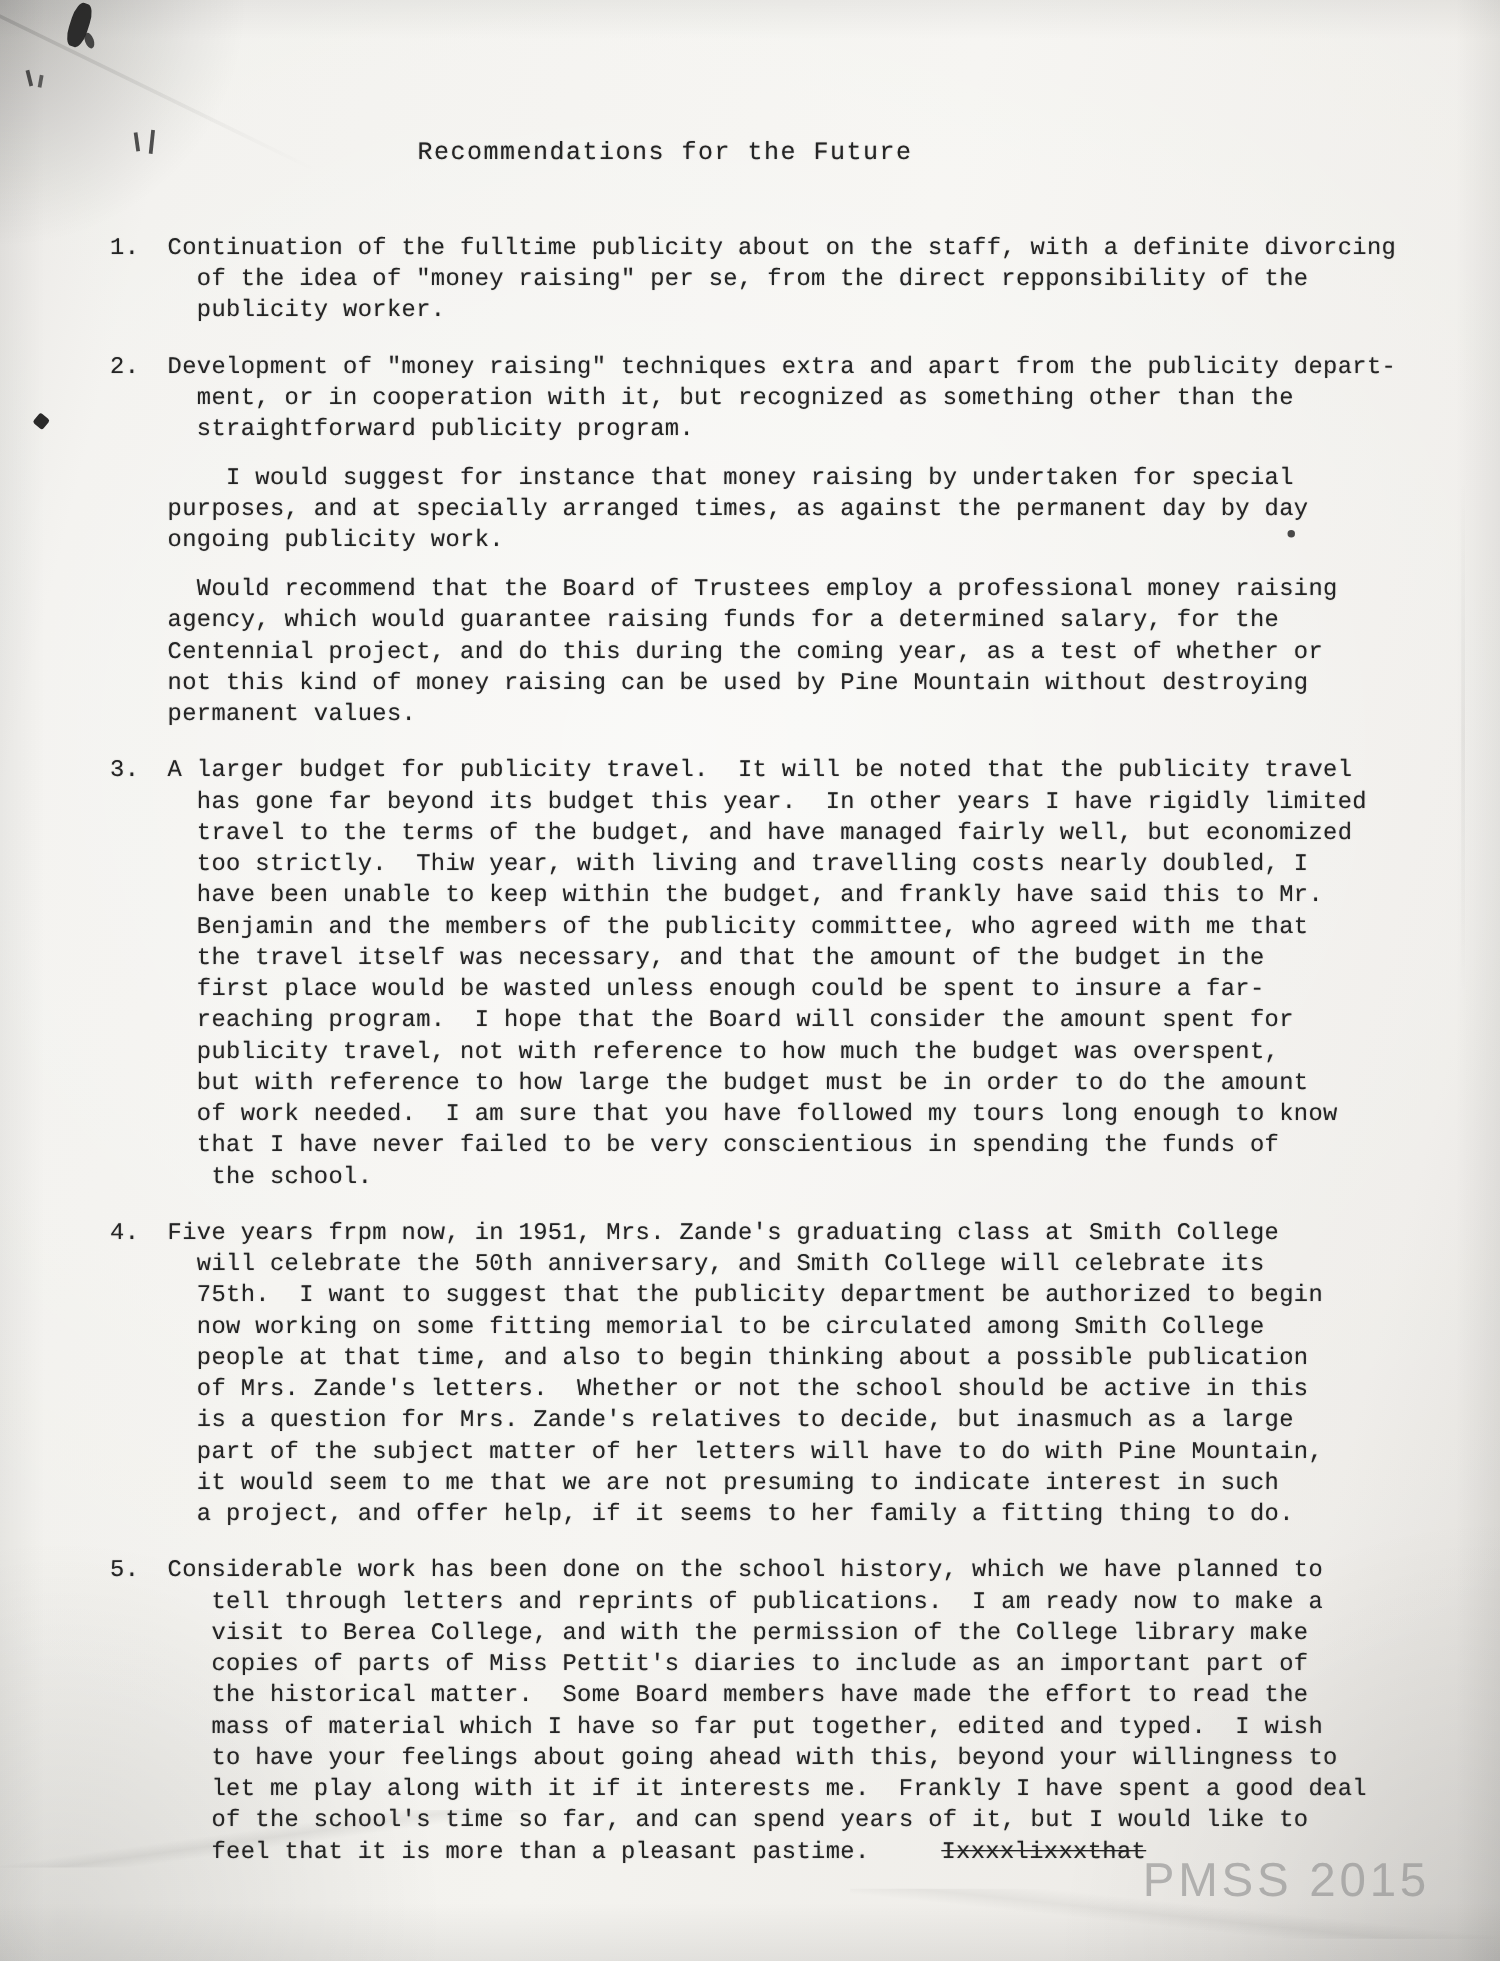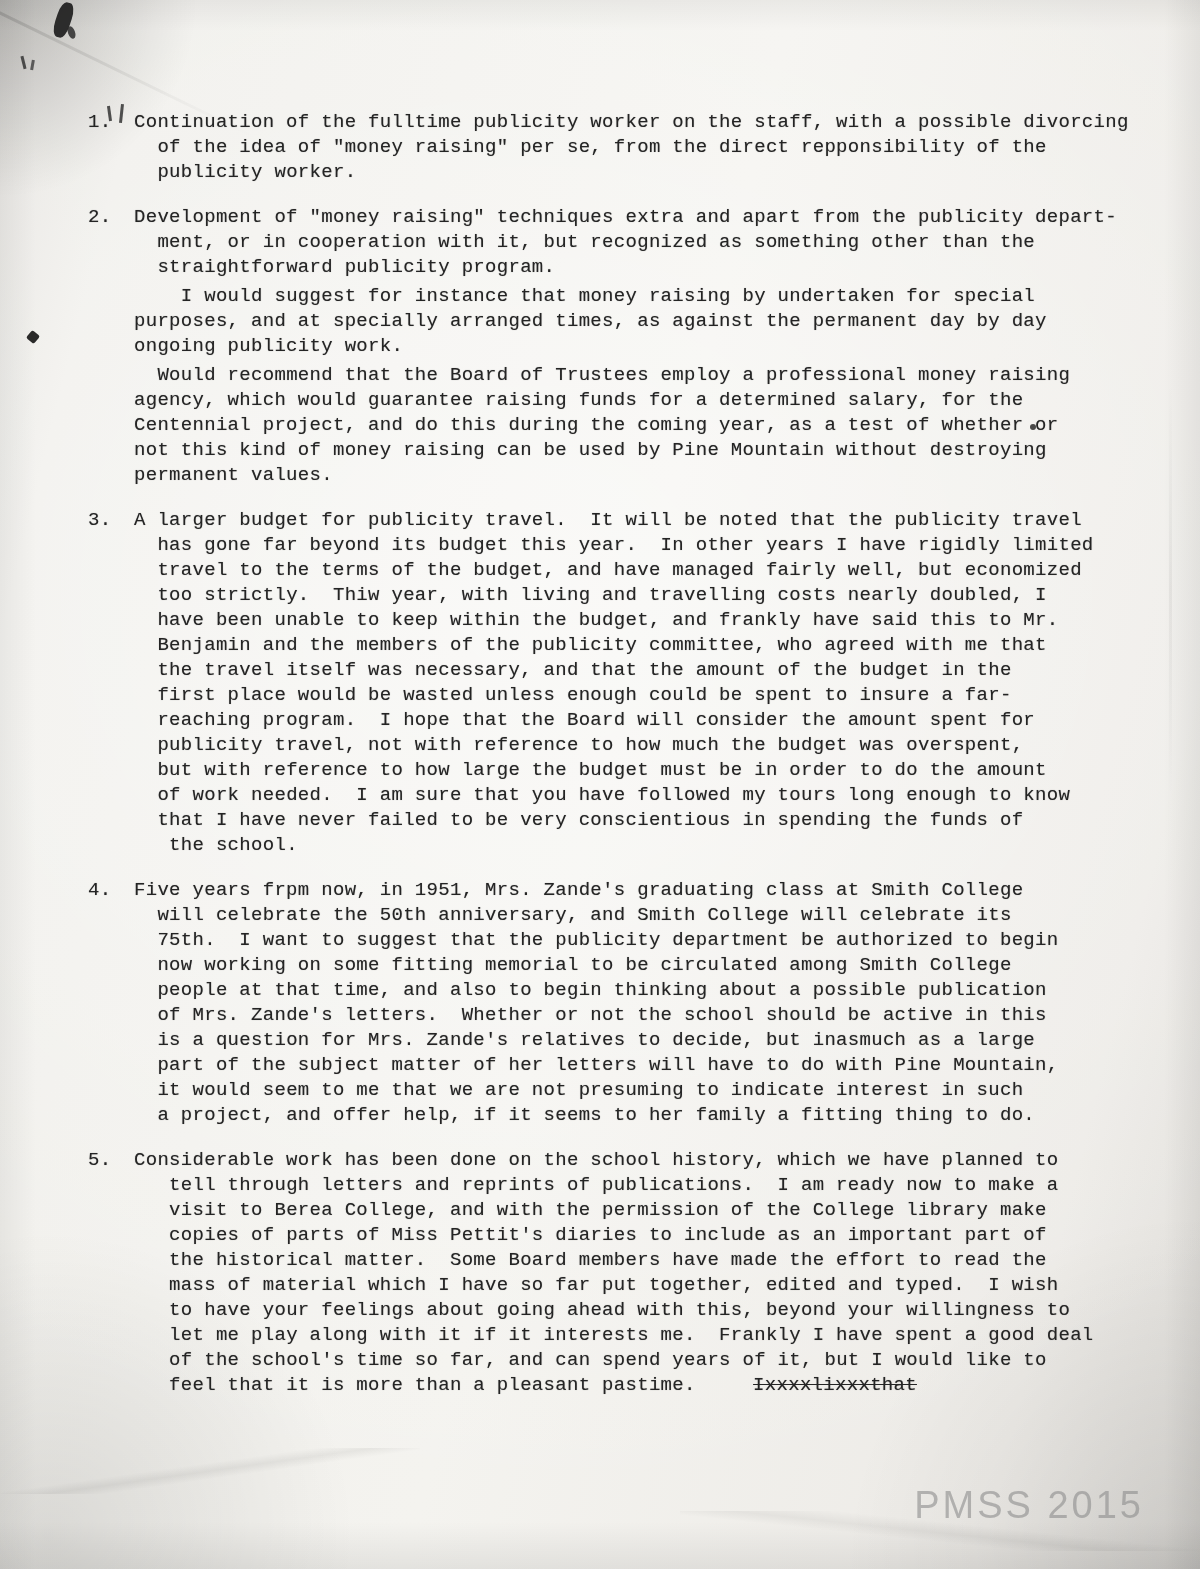--- a/index.html
+++ b/index.html
@@ -45,21 +45,21 @@
     flex:0 0 46px;
     font-size:19px; line-height:25px; letter-spacing:0.3px;
     text-shadow:0 0 1px rgba(30,30,30,0.4);
   }
   .paras { flex:1; }
   .para {
     font-size:19px; line-height:25px; letter-spacing:0.3px;
     white-space:pre-wrap;
     text-shadow:0 0 1px rgba(30,30,30,0.4);
   }
-  .para + .para { margin-top:4px; }
+  .para + .para { margin-top:14px; }
 
   .u { }
   .strike { text-decoration:line-through; font-weight:normal;margin-left:34px; }
 
   .watermark {
     position:absolute; right:56px; bottom:42px;
     font-family:"Liberation Sans",sans-serif;
     font-size:38px; font-weight:400;
     letter-spacing:3px;
     color:#8d8d8d; opacity:0.6;
@@ -100,25 +100,26 @@
   <div class="artifact a-corner"></div>
   <div class="artifact a-corner2"></div>
   <div class="artifact a-tick1"></div>
   <div class="artifact a-tick2"></div>
   <div class="artifact a-pen1"></div>
   <div class="artifact a-pen2"></div>
   <div class="artifact a-dot1"></div>
   <div class="artifact a-dot2"></div>
 
   <div class="content">
+    <div class="title">Recommendations for the Future</div>
     <div class="items">
         <div class="item">
           <div class="num">1.</div>
           <div class="paras">
-            <div class="para">Continuation of the fulltime publicity worker on the staff, with a possible divorcing
+            <div class="para">Continuation of the fulltime publicity about on the staff, with a definite divorcing
   of the idea of "money raising" per se, from the direct repponsibility of the
   publicity worker.</div>
           </div>
         </div>
         <div class="item">
           <div class="num">2.</div>
           <div class="paras">
             <div class="para">Development of "money raising" techniques extra and apart from the publicity depart-
   ment, or in cooperation with it, but recognized as something other than the
   straightforward publicity program.</div>

